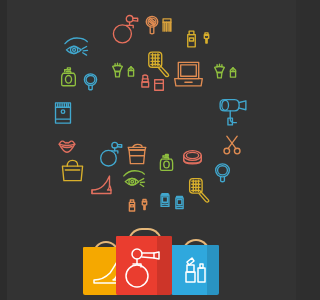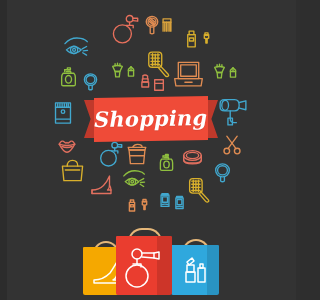--- a/index.html
+++ b/index.html
@@ -332,27 +332,20 @@
       <div class="icon" title="Cream tube" style="left: 173px; top: 190px; width: 13px; height: 25px;">
         <svg viewBox="0 0 100 100" width="13" height="25" style="stroke:#41a8cf">
           <path d="M28 4 L72 4 L72 14 L28 14 Z"></path>
           <path d="M22 14 L78 14 L78 96 L22 96 Z"></path>
           <path d="M32 28 L68 28 L68 66 L32 66 Z"></path>
           <path d="M28 82 Q50 76 72 82"></path>
         </svg>
       </div>
     </div>
 
-  <div id="ribbon">
-    <div class="rb-tail left"></div>
-    <div class="rb-tail right"></div>
-    <div class="rb-body">
-      <span id="ribbon-title">Shopping</span>
-    </div>
-  </div>
 
   <div id="bags">
 
     <div class="bag" id="bag-left">
       <div class="handle"></div>
       <div class="body">
         <div class="shade"></div>
         <div class="art">
           <svg viewBox="0 0 46 48" width="46" height="48">
             <path d="M11 33 C17 33 23 30 27 26 C30 22 32 18 34 15 L34 26 C34 30 32 32 30 33 L34 33 L34 36 L11 36 Z"></path>

